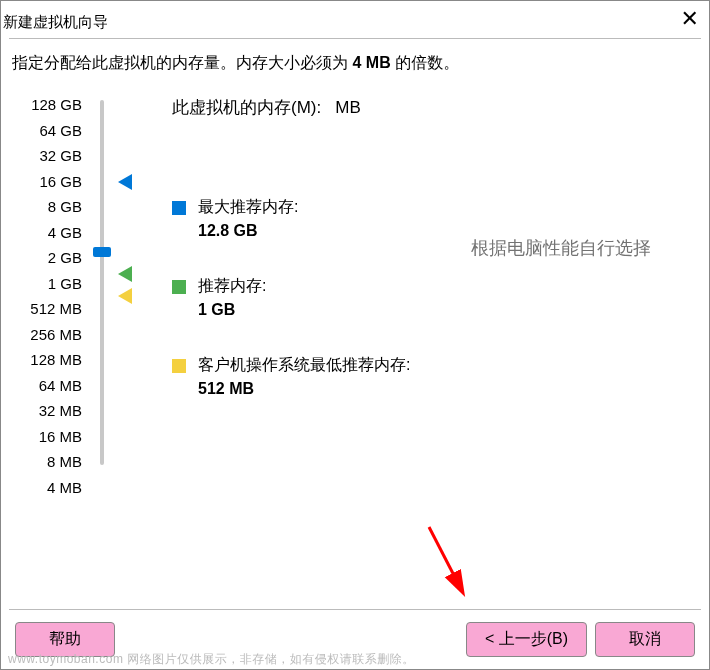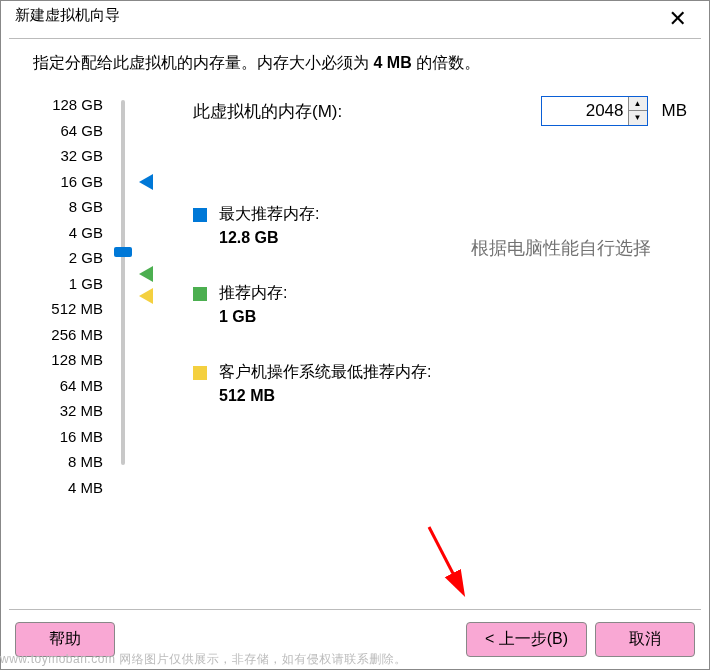--- a/index.html
+++ b/index.html
@@ -16,36 +16,36 @@
       border: 1px solid #888;
       width: 710px;
       height: 670px;
       display: flex;
       flex-direction: column;
       background: #fff;
     }
     .titlebar {
       display: flex;
       justify-content: space-between;
-      align-items: flex-start;
-      padding: 5px 14px;
+      align-items: flex-end;
+      padding: 5px 2px;
       border-bottom: 1px solid transparent;
       gap: 30px;
     }
     .titlebar .title { font-size: 15px; }
     .titlebar .close { font-size: 22px; font-weight: 300; cursor: pointer; padding: 0 8px; }
     .header {
       padding: 10px 36px 16px 36px;
     }
     .header .h1 { font-size: 20px; font-weight: 700; margin-bottom: 6px; }
     .header .sub { font-size: 16px; padding-left: 28px; }
     .divider { border-top: 1px solid #bbb; margin: 0 8px; }
     .body {
       flex: 1;
-      padding: 14px 22px 10px 32px;
+      padding: 14px 22px 10px 11px;
       display: flex;
       flex-direction: column;
     }
     .desc { font-size: 16px; margin-bottom: 22px; }
     .desc .bold { font-weight: 700; }
     .main-area {
       flex: 1;
       display: flex;
       gap: 0;
     }
@@ -182,21 +182,21 @@
       font-size: 16px;
       border-radius: 4px;
       cursor: pointer;
       min-width: 100px;
       text-align: center;
     }
     .footer .spacer { flex: 1; }
     .watermark {
       position: absolute;
       bottom: 2px;
-      left: 0;
+      left: 8px;
       font-size: 12px;
       color: #bbb;
       letter-spacing: 0.5px;
     }
   </style>
 </head>
 <body>
 
 <div class="window">
   <div class="titlebar">
@@ -237,27 +237,20 @@
           <div class="slider-thumb" style="top:151px;"></div>
           <div class="marker blue" style="left:36px; top:78px; transform: scaleX(-1);"></div>
           <div class="marker green" style="left:36px; top:170px; transform: scaleX(-1);"></div>
           <div class="marker yellow" style="left:36px; top:192px; transform: scaleX(-1);"></div>
         </div>
       </div>
 
       <div class="info-col">
         <div class="mem-row">
           <span class="mem-label">此虚拟机的内存(M):</span>
-          <div class="spinner-wrap">
-            <input class="spinner-input" value="2048" style="">
-            <div class="spinner-btns">
-              <div>▲</div>
-              <div>▼</div>
-            </div>
-          </div>
           <span class="unit">MB</span>
         </div>
 
         <div style="height:50px;"></div>
 
         <div class="legend-item">
           <div class="legend-sq blue"></div>
           <div class="legend-text">
             <div class="lt-title">最大推荐内存:</div>
             <div class="lt-val">12.8 GB</div>

